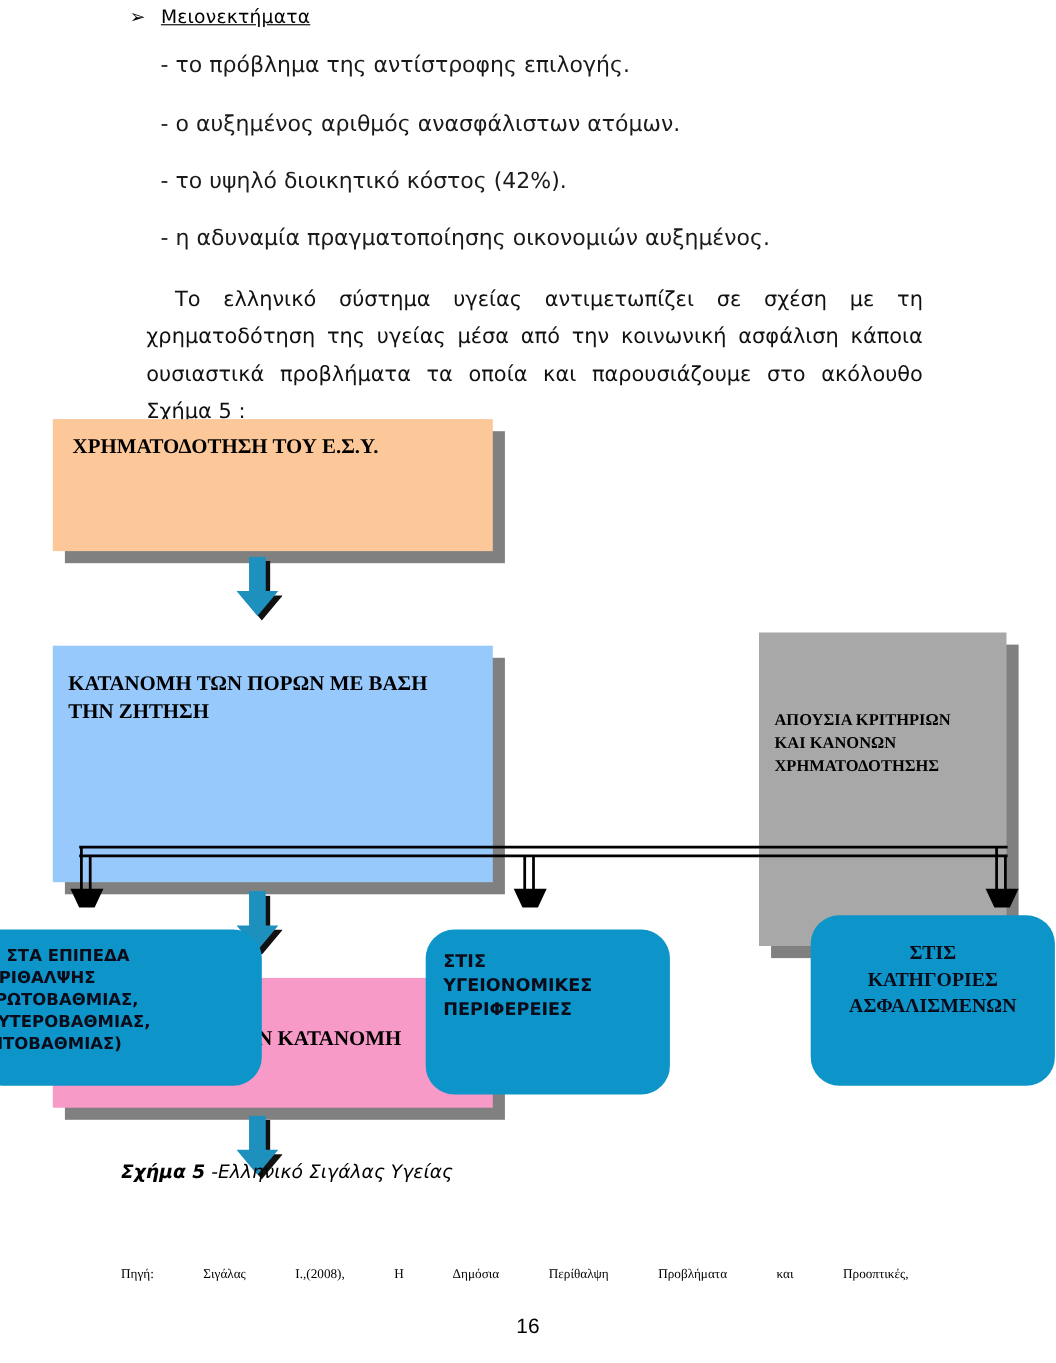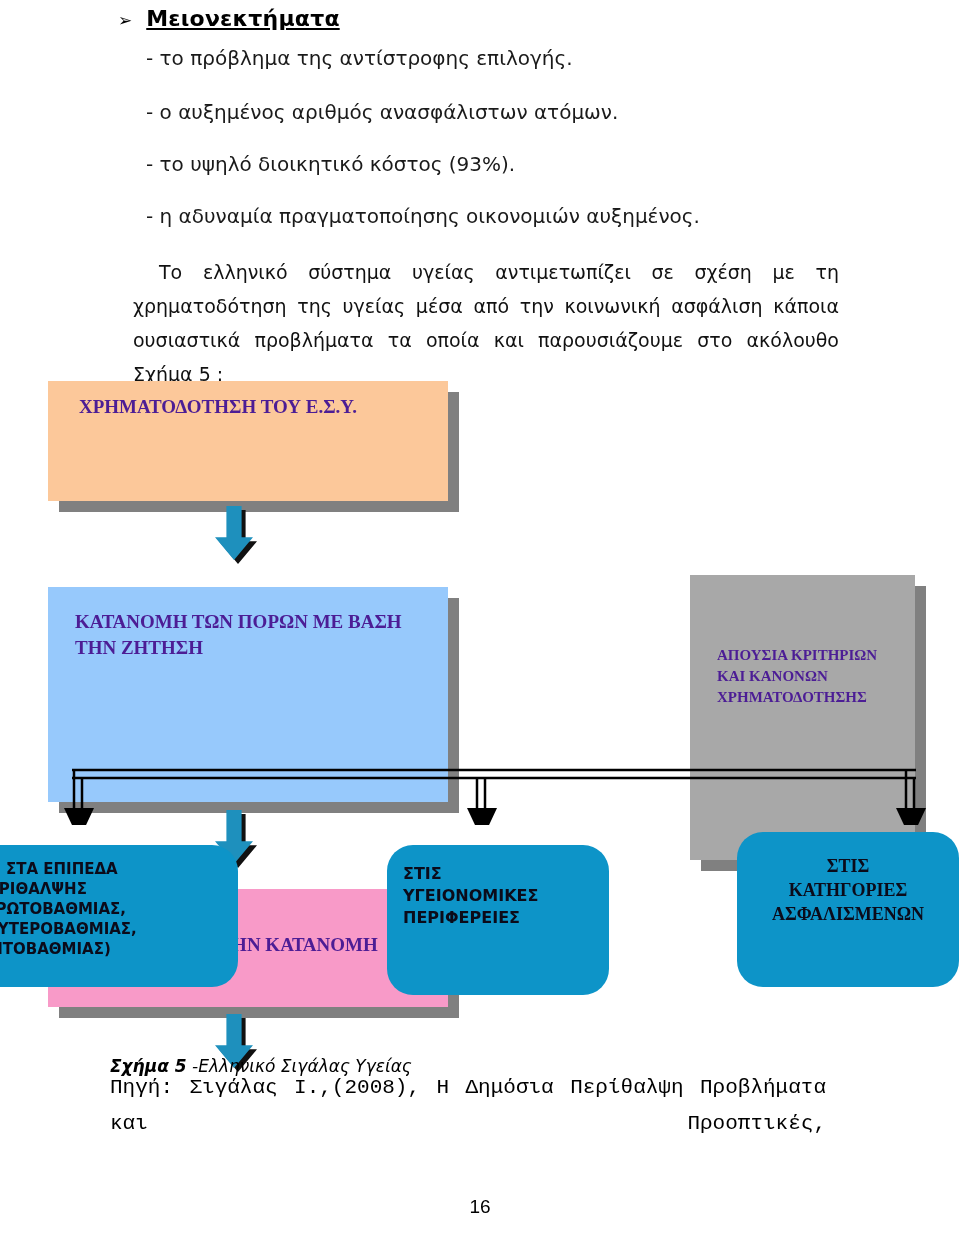--- a/index.html
+++ b/index.html
@@ -26,22 +26,22 @@
     gap: 14px;
   }
   #bullet-heading .bullet-glyph {
     font-family: "DejaVu Sans", sans-serif;
     font-size: 17px;
     line-height: 1;
     color: #000;
   }
   #bullet-heading .heading-text {
     font-family: "DejaVu Sans", sans-serif;
-    font-size: 22px;
-    font-weight: bold;
+    font-size: 17px;
+    font-weight: normal;
     text-decoration: underline;
     letter-spacing: 0.2px;
   }
 
   
   .dash-line {
     position: absolute;
     font-family: "DejaVu Sans", sans-serif;
     font-size: 20px;
     white-space: nowrap;
@@ -93,23 +93,22 @@
     left: 0;
     top: 0;
     width: 100%;
     height: 100%;
     box-sizing: border-box;
   }
   .flow-box .box-label {
     position: relative;
     font-family: "Liberation Serif", serif;
     font-weight: bold;
-    color: #4c1d95;
+    color: #000000;
     white-space: pre-line;
-    margin-left: 13px;
   }
 
   
   #box-funding        { left: 48px;  top: 11px;  width: 400px; height: 120px; }
   #box-funding .box-face { background: #fcc89a; }
   #box-funding .box-label { font-size: 19px; padding: 14px 0 0 18px; line-height: 24px; }
 
   #box-allocation     { left: 48px;  top: 217px; width: 400px; height: 215px; }
   #box-allocation .box-face { background: #97c9fc; }
   #box-allocation .box-label { font-size: 19px; padding: 22px 0 0 14px; line-height: 26px; }
@@ -206,24 +205,24 @@
     top: 1056px;
     font-family: "DejaVu Sans", sans-serif;
     font-size: 17px;
   }
   #figure-caption .caption-strong { font-weight: bold; font-style: italic; }
   #figure-caption .caption-italic { font-style: italic; }
 
   #source-block {
     position: absolute;
     left: 110px;
-    top: 1070px;
+    top: 1140px;
     width: 716px;
-    font-family: Liberation Mono, monospace;
-    font-size: 21px;
+    font-family: Liberation Serif, serif;
+    font-size: 12px;
     line-height: 36px;
   }
   #source-line-1 { text-align: justify; text-align-last: justify; }
   #source-line-2 { white-space: nowrap; }
 
   #page-number {
     position: absolute;
     left: 0;
     top: 1196px;
     width: 960px;
@@ -235,21 +234,21 @@
 </head>
 <body>
 
 <div id="bullet-heading">
   <span class="bullet-glyph">➢</span>
   <span class="heading-text">Μειονεκτήματα</span>
 </div>
 
 <div class="dash-line" id="dash-0">- το πρόβλημα της αντίστροφης επιλογής.</div>
 <div class="dash-line" id="dash-1">- ο αυξημένος αριθμός ανασφάλιστων ατόμων.</div>
-<div class="dash-line" id="dash-2">- το υψηλό διοικητικό κόστος (93%).</div>
+<div class="dash-line" id="dash-2">- το υψηλό διοικητικό κόστος (42%).</div>
 <div class="dash-line" id="dash-3">- η αδυναμία πραγματοποίησης οικονομιών αυξημένος.</div>
 
 <div id="intro-paragraph">Το ελληνικό σύστημα υγείας  αντιμετωπίζει σε σχέση με τη χρηματοδότηση της υγείας μέσα από την κοινωνική ασφάλιση κάποια ουσιαστικά προβλήματα τα οποία και παρουσιάζουμε στο ακόλουθο Σχήμα 5 :</div>
 
 <div id="diagram">
 
   <div class="flow-box" id="box-funding">
     <div class="box-shadow-layer"></div>
     <div class="box-face">
       <div class="box-label">ΧΡΗΜΑΤΟΔΟΤΗΣΗ ΤΟΥ Ε.Σ.Υ.</div>

